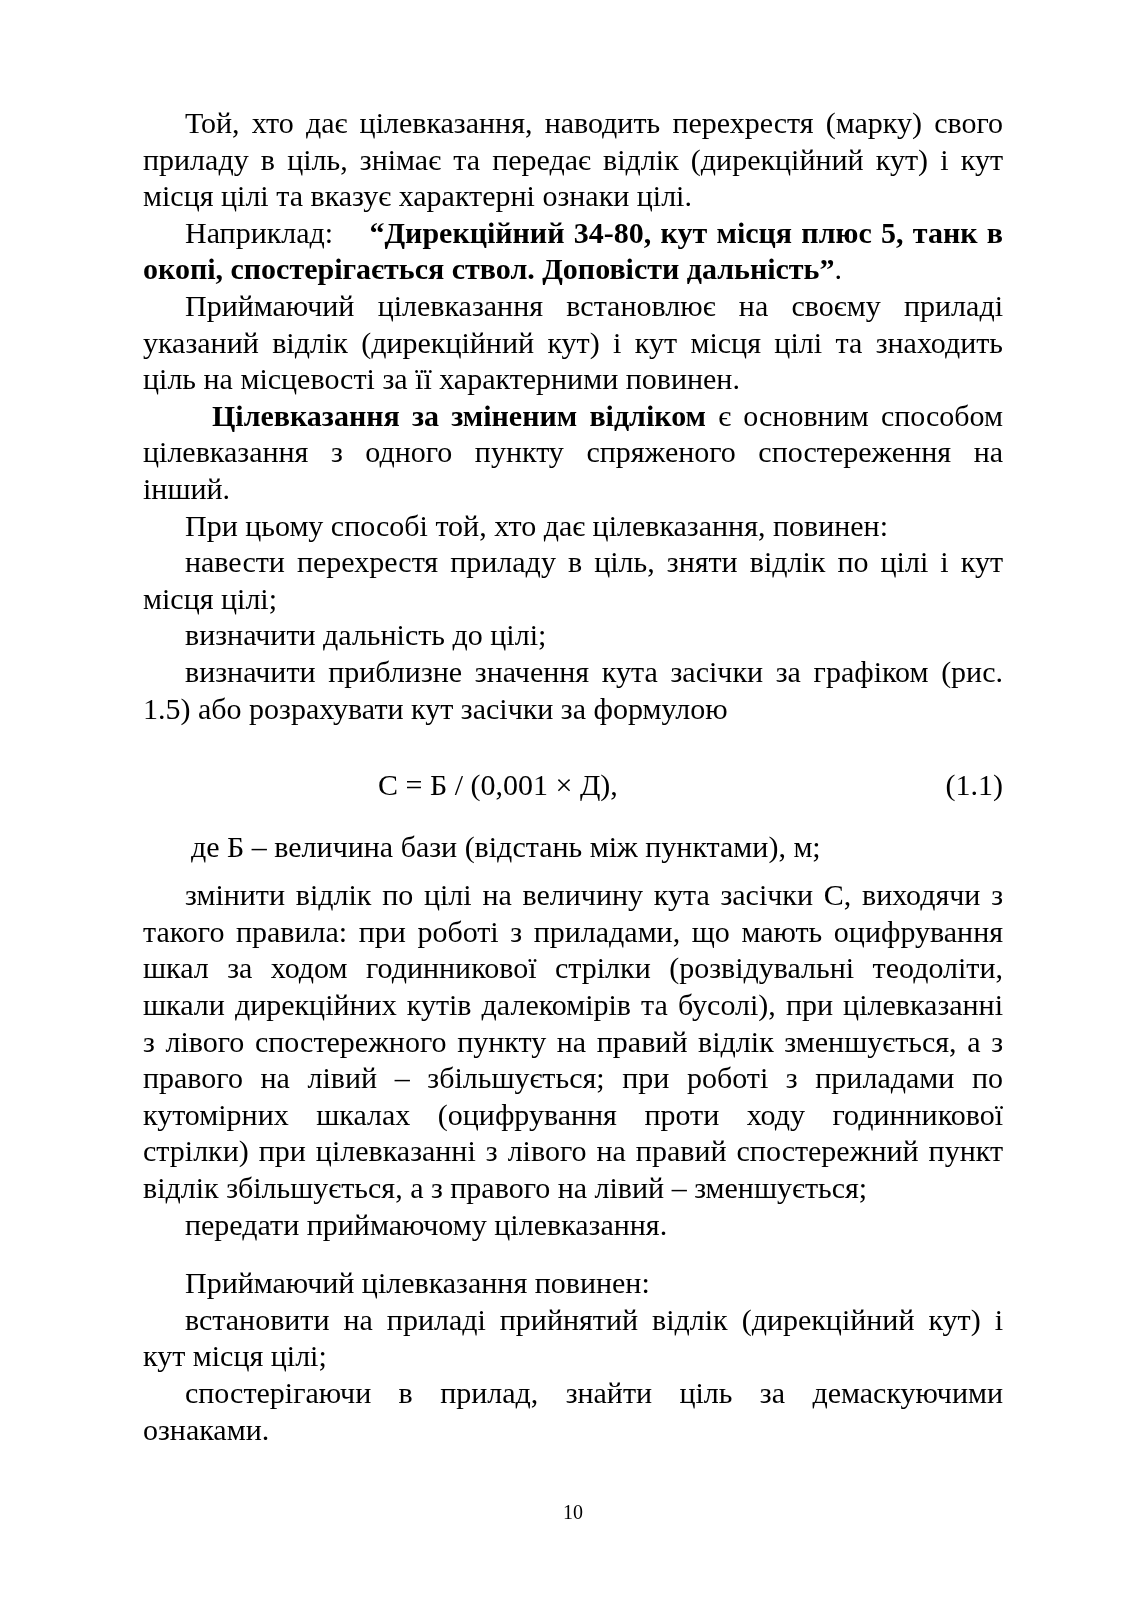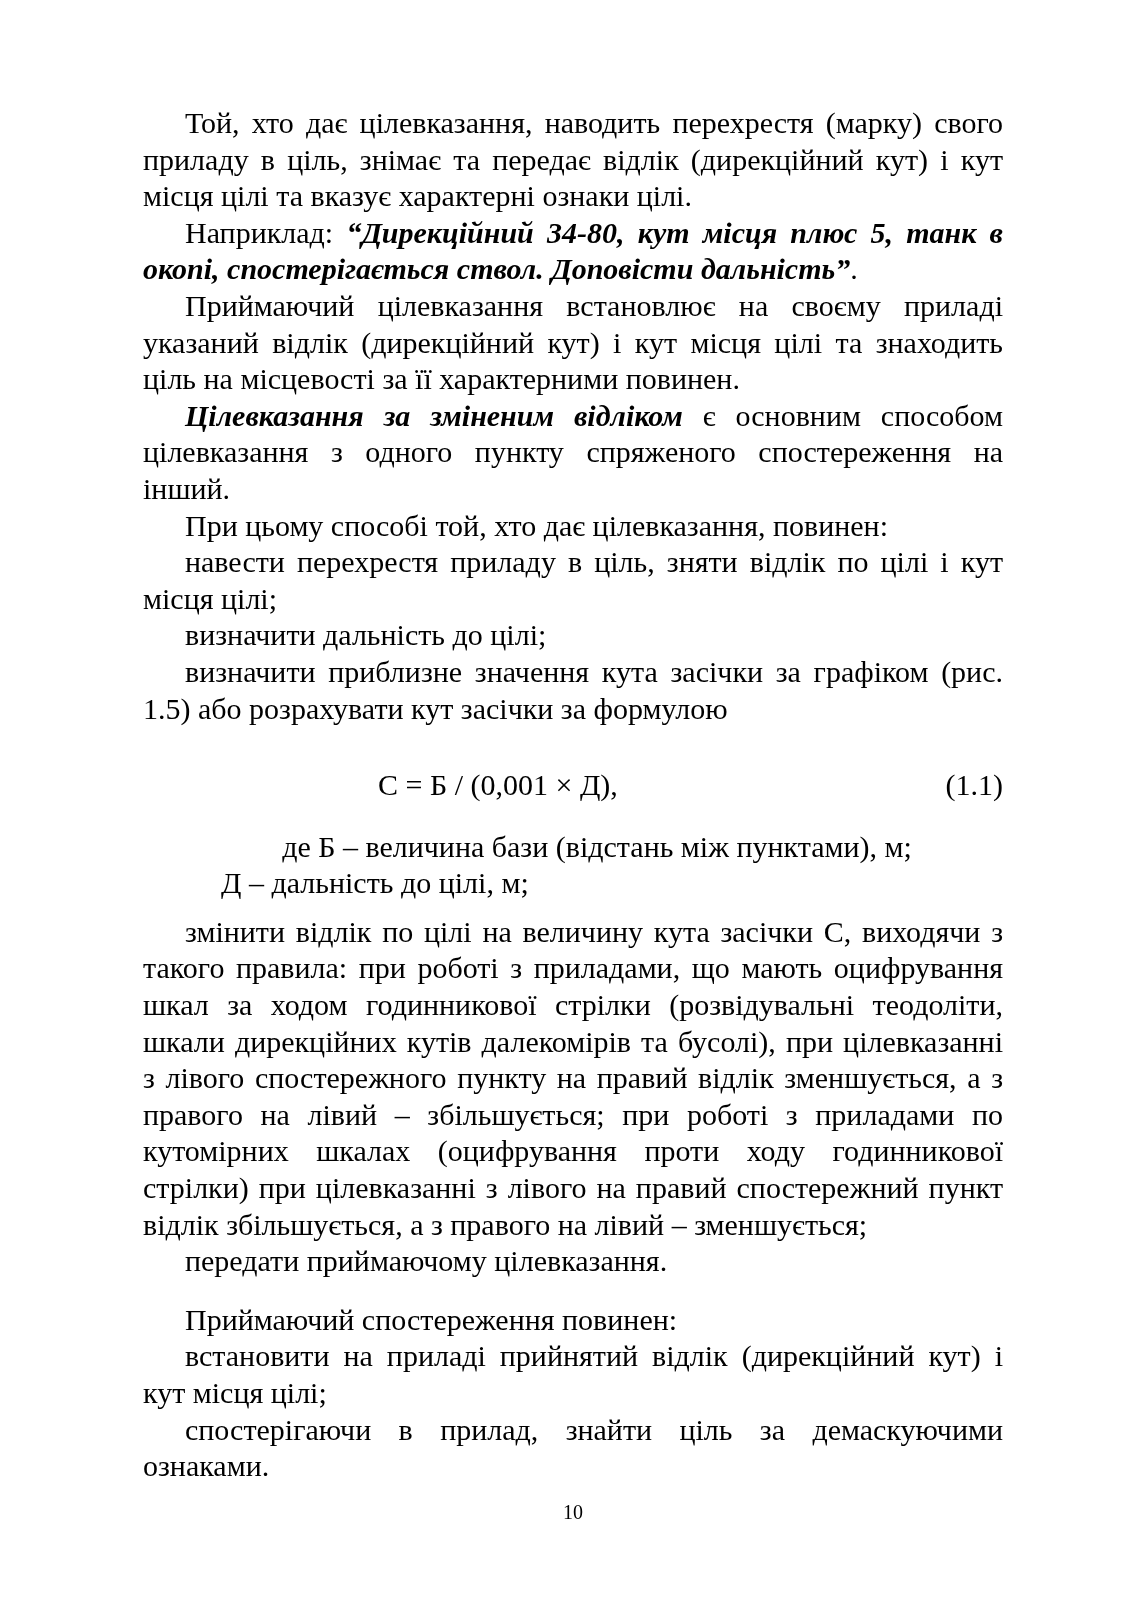--- a/index.html
+++ b/index.html
@@ -24,21 +24,21 @@
     font-size: 30px;
     line-height: 36.6px;
     text-align: justify;
   }
   .para {
     margin: 0;
     text-indent: 42px;
   }
   .bi {
     font-weight: bold;
-    font-style: italic;
+    margin-left: 27px;
   }
   .formula-row {
     display: flex;
     align-items: center;
     margin-top: 40px;
     margin-bottom: 25px;
     text-indent: 0;
   }
   .formula-expr {
     margin-left: 235px;
@@ -46,21 +46,21 @@
   }
   .formula-num {
     margin-left: auto;
     white-space: nowrap;
   }
   .def-line {
     margin: 0;
     text-indent: 0;
     text-align: left;
   }
-  .def-1 { padding-left: 48px; text-align: center; }
+  .def-1 { padding-left: 48px; }
   .def-2 { padding-left: 78px; }
   .gap-small { margin-top: 12px; }
   .gap-block { margin-top: 22px; }
   .page-footer {
     position: absolute;
     left: 143px;
     top: 1494px;
     width: 860px;
     text-align: center;
     font-size: 20px;
@@ -89,27 +89,26 @@
 
     <p class="para"><span>визначити приблизне значення кута засічки за графіком (рис. 1.5) або розрахувати кут засічки за формулою</span></p>
 
     <div class="formula-row">
       <span class="formula-expr">С = Б / (0,001 × Д),</span>
       <span class="formula-num">(1.1)</span>
     </div>
 
     <p class="def-line def-1"><span>де Б – величина бази (відстань між пунктами), м;</span></p>
 
-    <p class="def-line def-2"><span>Д – дальність до цілі, м;</span></p>
 
     <p class="para gap-small"><span>змінити відлік по цілі на величину кута засічки С, виходячи з такого правила: при роботі з приладами, що мають оцифрування шкал за ходом годинникової стрілки (розвідувальні теодоліти, шкали дирекційних кутів далекомірів та бусолі), при цілевказанні з лівого спостережного пункту на правий відлік зменшується, а з правого на лівий – збільшується; при роботі з приладами по кутомірних шкалах (оцифрування проти ходу годинникової стрілки) при цілевказанні з лівого на правий спостережний пункт відлік збільшується, а з правого на лівий – зменшується;</span></p>
 
     <p class="para"><span>передати приймаючому цілевказання.</span></p>
 
-    <p class="para gap-block"><span>Приймаючий спостереження повинен:</span></p>
+    <p class="para gap-block"><span>Приймаючий цілевказання повинен:</span></p>
 
     <p class="para"><span>встановити на приладі прийнятий відлік (дирекційний кут) і кут місця цілі;</span></p>
 
     <p class="para"><span>спостерігаючи в прилад, знайти ціль за демаскуючими ознаками.</span></p>
 
   </div>
 
   <div class="page-footer">
     <span>10</span>
   </div>

